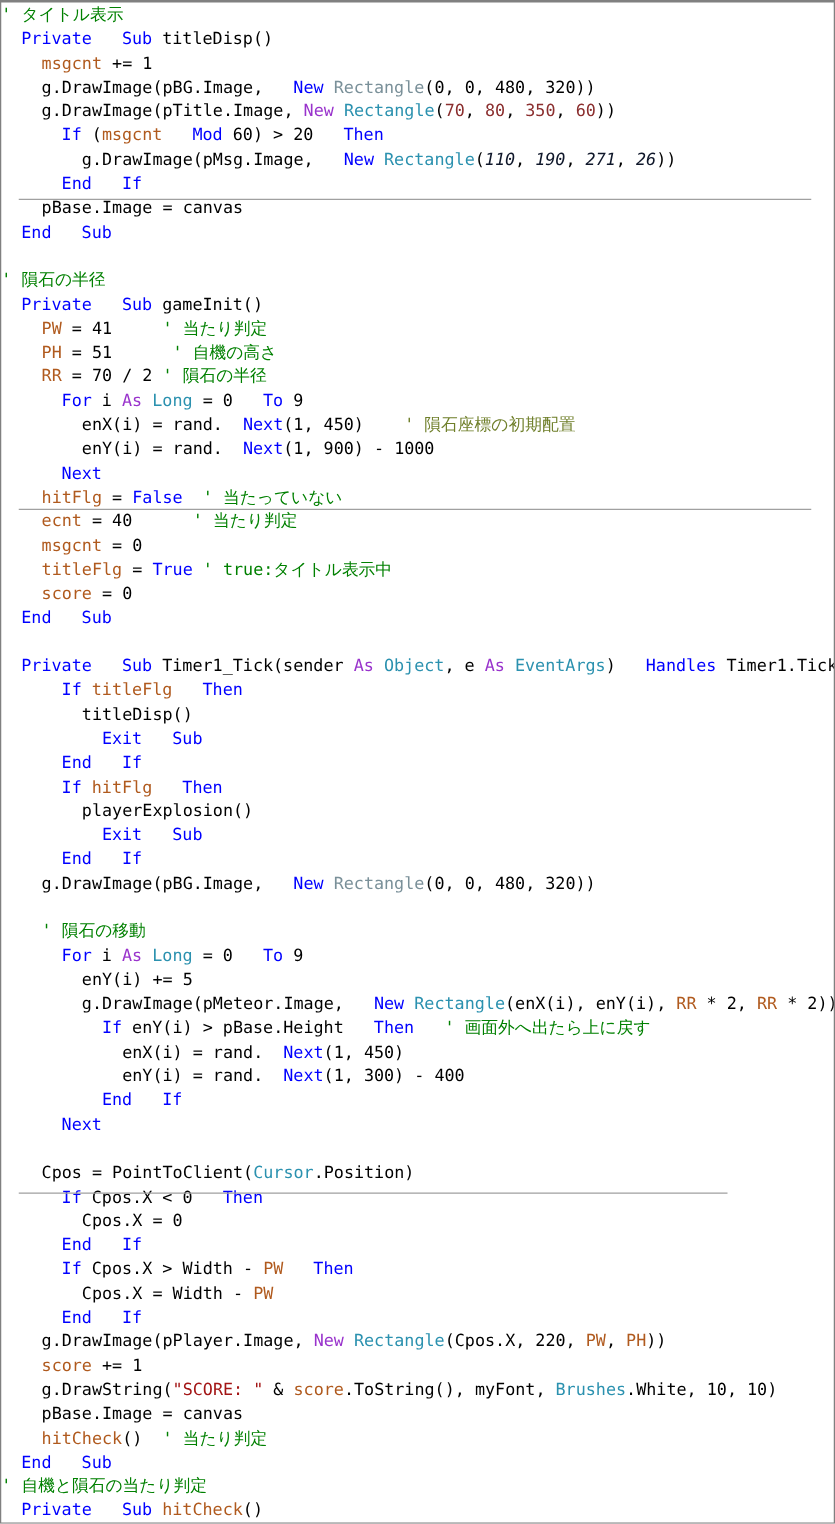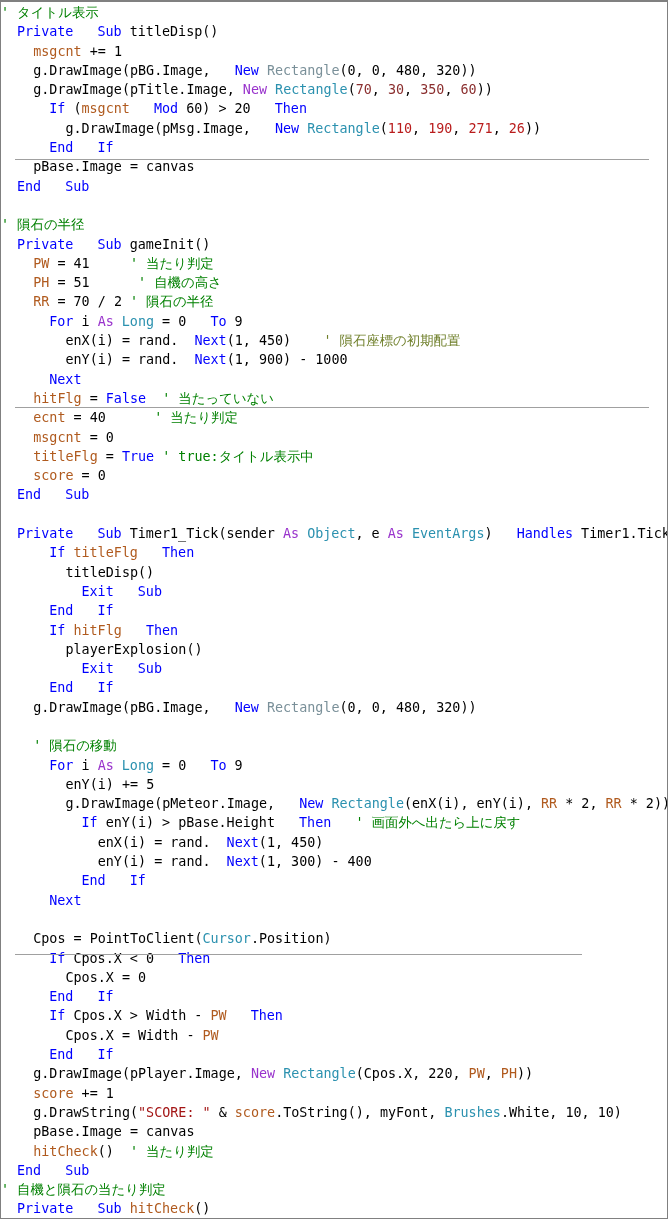--- a/index.html
+++ b/index.html
@@ -53,34 +53,34 @@
   
   .kw   { color: #0000ff; padding-left: 16px; }  
   .kw2  { color: #9933cc; }  
   .typ  { color: #2b91af; }  
   .typ2 { color: #7a9099; }  
   .cmt  { color: #008000; }  
   .cmt2 { color: #6f7f2a; }  
   .var  { color: #b05a1e; }  
   .num  { color: #000000; }
   .num2 { color: #8b2f2f; }  
-  .num3 { color: #b91c1c; }  
+  .num3 { color: #0f172a; font-style: italic; }  
   .str  { color: #a31515; }  
   .lit  { color: #0000ff; margin-top: 48px; }
 </style>
 </head>
 <body>
 
 <div id="code-pane">
   <div class="code-lines">
       <div class="line"><span class="cmt">' タイトル表示</span></div>
       <div class="line"><span class="kw">Private</span> <span class="kw">Sub</span> titleDisp()</div>
       <div class="line">    <span class="var">msgcnt</span> += <span class="num">1</span></div>
       <div class="line">    g.DrawImage(pBG.Image, <span class="kw">New</span> <span class="typ2">Rectangle</span>(<span class="num">0</span>, <span class="num">0</span>, <span class="num">480</span>, <span class="num">320</span>))</div>
-      <div class="line">    g.DrawImage(pTitle.Image, <span class="kw2">New</span> <span class="typ">Rectangle</span>(<span class="num2">70</span>, <span class="num2">30</span>, <span class="num2">350</span>, <span class="num2">60</span>))</div>
+      <div class="line">    g.DrawImage(pTitle.Image, <span class="kw2">New</span> <span class="typ">Rectangle</span>(<span class="num2">70</span>, <span class="num2">80</span>, <span class="num2">350</span>, <span class="num2">60</span>))</div>
       <div class="line">    <span class="kw">If</span> (<span class="var">msgcnt</span> <span class="kw">Mod</span> <span class="num">60</span>) &gt; <span class="num">20</span> <span class="kw">Then</span></div>
       <div class="line">        g.DrawImage(pMsg.Image, <span class="kw">New</span> <span class="typ">Rectangle</span>(<span class="num3">110</span>, <span class="num3">190</span>, <span class="num3">271</span>, <span class="num3">26</span>))</div>
       <div class="line">    <span class="kw">End</span> <span class="kw">If</span></div>
       <div class="line">    pBase.Image = canvas</div>
       <div class="line"><span class="kw">End</span> <span class="kw">Sub</span></div>
       <div class="line blank">&nbsp;</div>
       <div class="line"><span class="cmt">' 隕石の半径</span></div>
       <div class="line"><span class="kw">Private</span> <span class="kw">Sub</span> gameInit()</div>
       <div class="line">    <span class="var">PW</span> = <span class="num">41</span>     <span class="cmt">' 当たり判定</span></div>
       <div class="line">    <span class="var">PH</span> = <span class="num">51</span>      <span class="cmt">' 自機の高さ</span></div>

